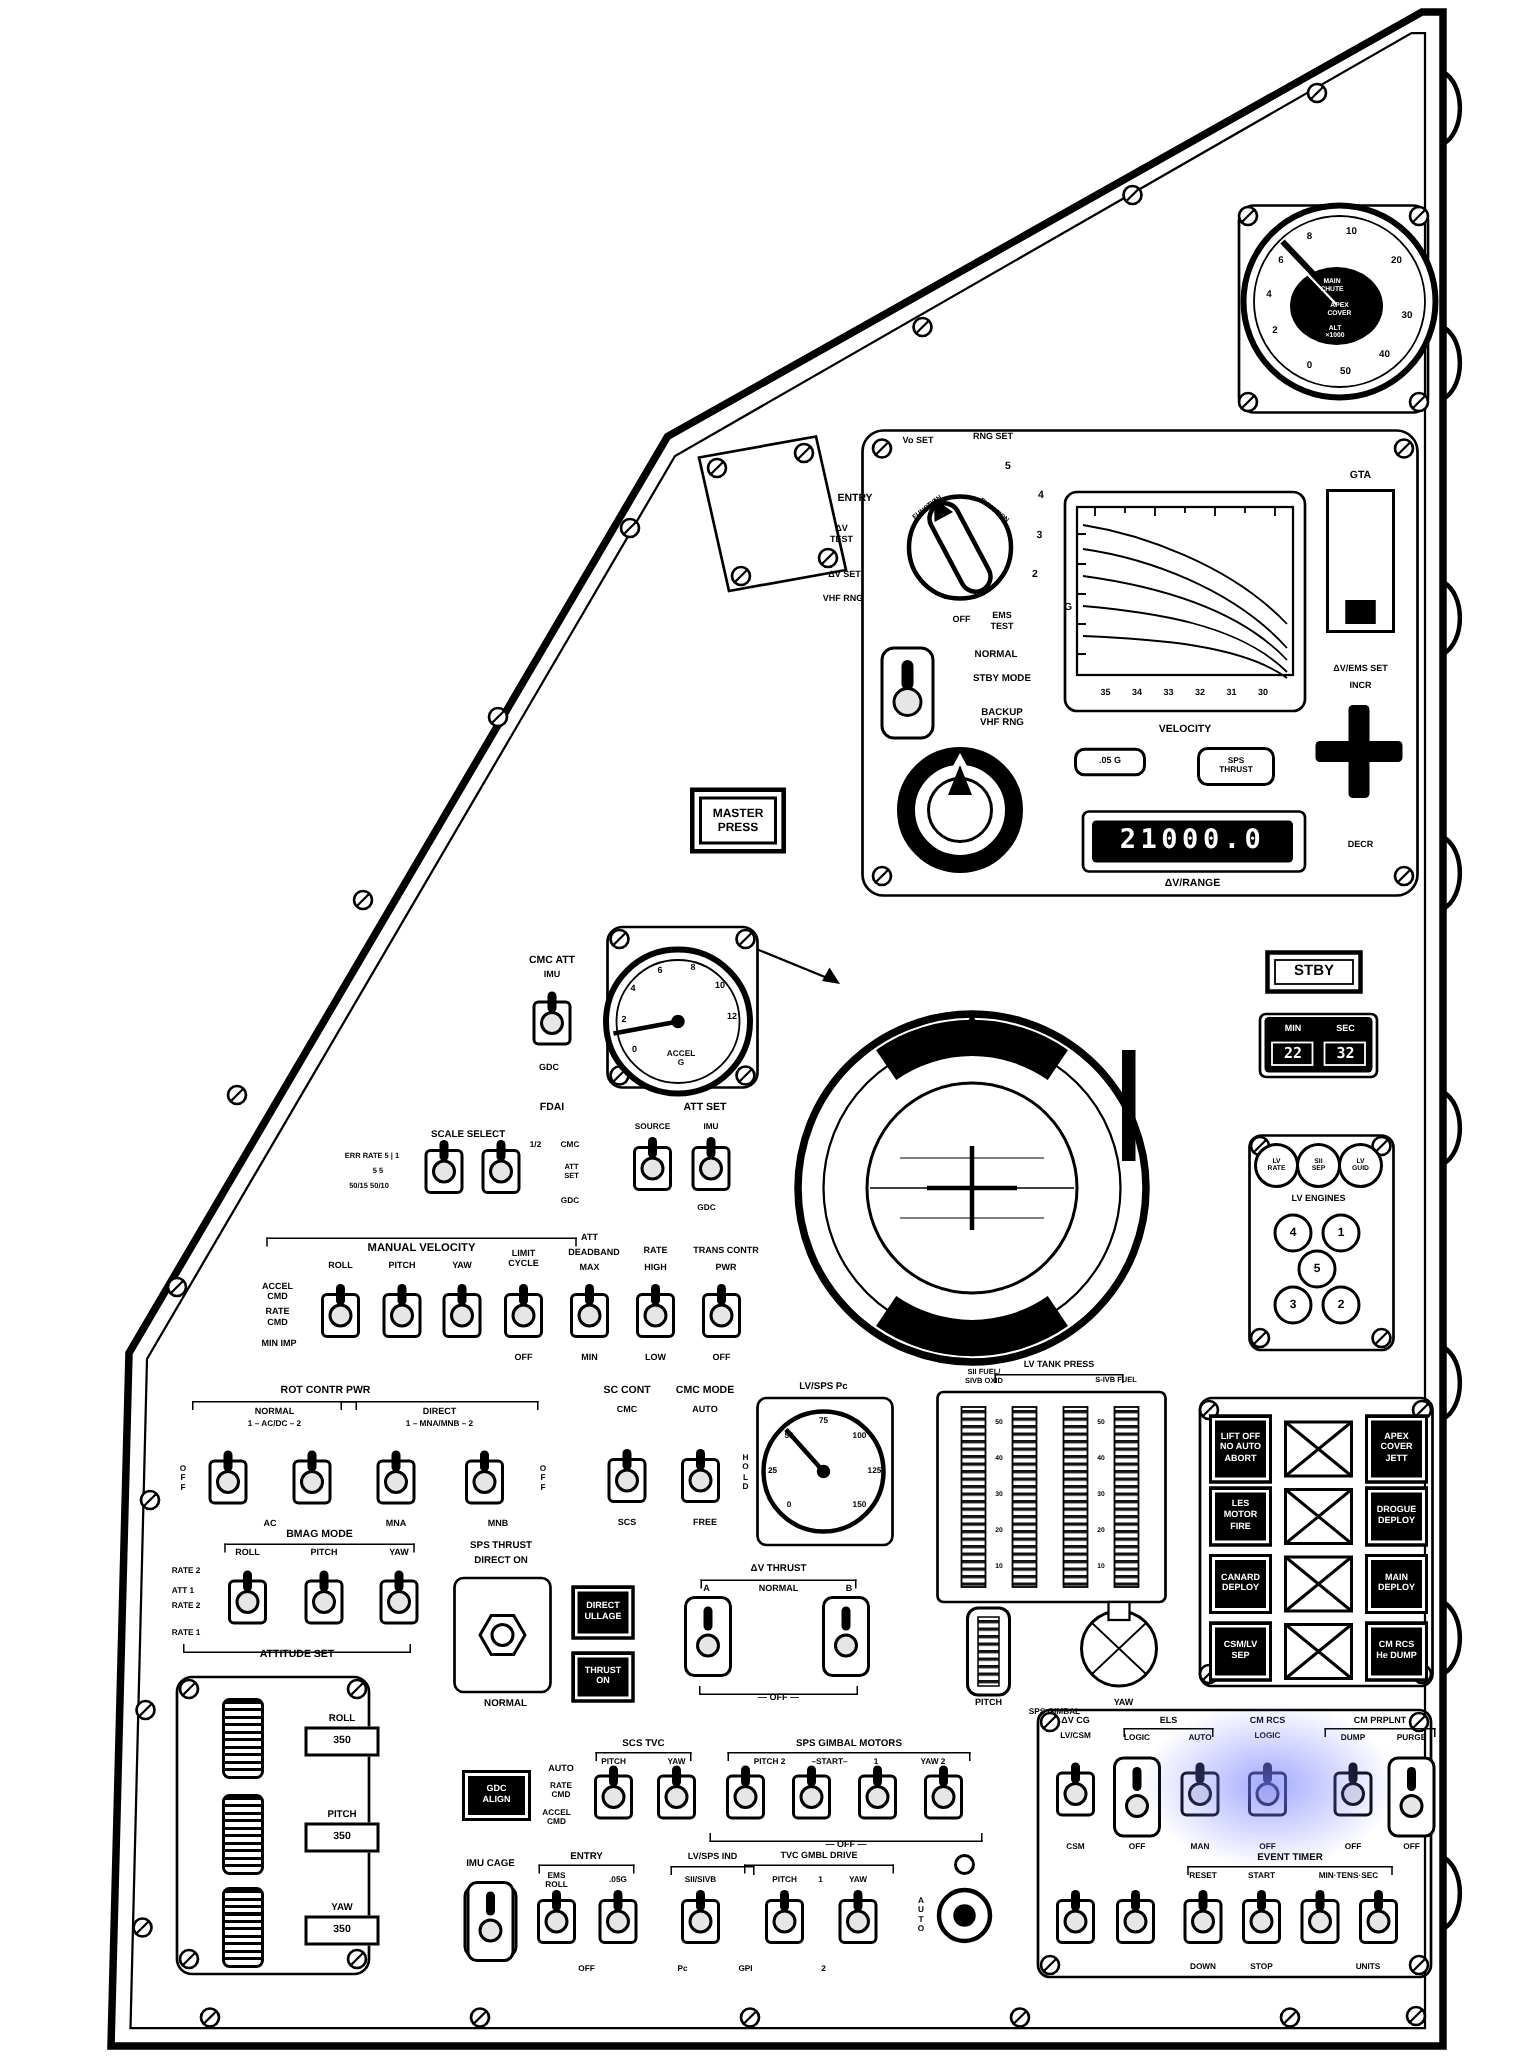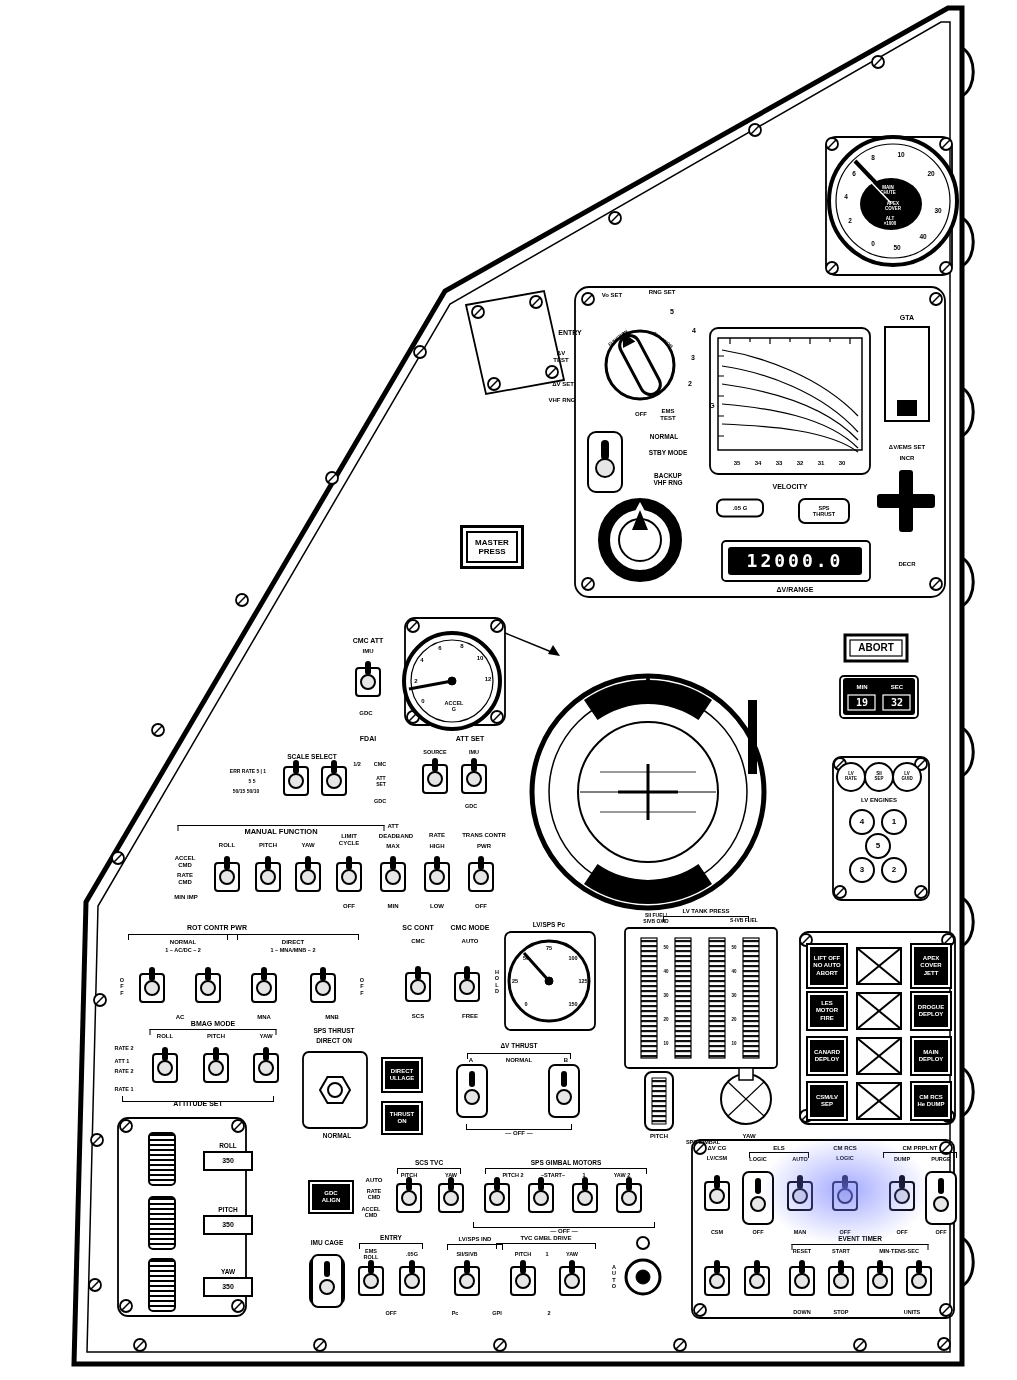--- a/index.html
+++ b/index.html
@@ -253,21 +253,21 @@
 <b style="left:800px;top:463px;font-size:6px">32</b>
 <b style="left:821px;top:463px;font-size:6px">31</b>
 <b style="left:842px;top:463px;font-size:6px">30</b>
 <b style="left:790px;top:487px">VELOCITY</b>
 <div class="box" style="left:740px;top:508px;width:44px;height:15px;border-radius:7px"></div>
 <b style="left:740px;top:508px;font-size:6px">.05 G</b>
 <div class="box" style="left:824px;top:511px;width:48px;height:22px;border-radius:7px"></div>
 <b style="left:824px;top:511px;font-size:5.5px">SPS
 THRUST</b>
 
-<b style="left:795px;top:561px;font-family:'DejaVu Sans Mono',monospace;font-size:18px;letter-spacing:3px;color:#fff">12000.0</b>
+<b style="left:795px;top:561px;font-family:'DejaVu Sans Mono',monospace;font-size:18px;letter-spacing:3px;color:#fff">21000.0</b>
 <b style="left:795px;top:590px">ΔV/RANGE</b>
 
 <b style="left:907px;top:447px;font-size:6px">ΔV/EMS SET</b>
 <b style="left:907px;top:458px;font-size:6px">INCR</b>
 <b style="left:907px;top:564px;font-size:6px">DECR</b>
 
 <b style="left:907px;top:318px">GTA</b>
 <div class="box" style="left:907px;top:374px;width:42px;height:92px"></div>
 <div class="box" style="left:907px;top:408px;width:16px;height:12px;background:#000"></div>
 
@@ -284,24 +284,24 @@
 <b style="left:888px;top:190px;font-size:4.5px;color:#fff">MAIN
 CHUTE</b>
 <b style="left:893px;top:206px;font-size:4.5px;color:#fff">APEX
 COVER</b>
 <b style="left:890px;top:221px;font-size:4.5px;color:#fff">ALT
 ×1000</b>
 
 <div class="box" style="left:492px;top:547px;width:58px;height:38px;border-width:3px;box-shadow:inset 0 0 0 3px #fff,inset 0 0 0 5px #000"></div>
 <b style="left:492px;top:547px;font-size:8px">MASTER
 PRESS</b>
-<b style="left:876px;top:648px;font-size:10px">ABORT</b>
+<b style="left:876px;top:648px;font-size:10px">STBY</b>
 <b style="left:862px;top:687px;font-size:6px;color:#fff">MIN</b>
 <b style="left:897px;top:687px;font-size:6px;color:#fff">SEC</b>
-<b style="left:862px;top:703px;font-size:10px;color:#fff;font-family:'DejaVu Sans Mono',monospace">19</b>
+<b style="left:862px;top:703px;font-size:10px;color:#fff;font-family:'DejaVu Sans Mono',monospace">22</b>
 <b style="left:897px;top:703px;font-size:10px;color:#fff;font-family:'DejaVu Sans Mono',monospace">32</b>
 
 <b style="left:368px;top:641px">CMC ATT</b>
 <b style="left:368px;top:651px;font-size:6px">IMU</b>
 <div class="sw" style="left:368px;top:682px"></div>
 <b style="left:366px;top:713px;font-size:6px">GDC</b>
 
 <b style="left:423px;top:701px;font-size:6px">0</b>
 <b style="left:416px;top:681px;font-size:6px">2</b>
 <b style="left:422px;top:660px;font-size:6px">4</b>
@@ -339,21 +339,21 @@
 <div class="rl" style="left:907px;top:777px;width:26px;height:26px">LV
 GUID</div>
 <b style="left:879px;top:800px;font-size:6px">LV ENGINES</b>
 <div class="rl" style="left:862px;top:822px;width:22px;height:22px;font-size:8px">4</div>
 <div class="rl" style="left:894px;top:822px;width:22px;height:22px;font-size:8px">1</div>
 <div class="rl" style="left:878px;top:846px;width:22px;height:22px;font-size:8px">5</div>
 <div class="rl" style="left:862px;top:870px;width:22px;height:22px;font-size:8px">3</div>
 <div class="rl" style="left:894px;top:870px;width:22px;height:22px;font-size:8px">2</div>
 
 <div class="brk" style="left:281px;top:825px;width:205px"></div>
-<b style="left:281px;top:832px;font-size:7.5px">MANUAL FUNCTION</b>
+<b style="left:281px;top:832px;font-size:7.5px">MANUAL VELOCITY</b>
 <b style="left:227px;top:845px;font-size:6px">ROLL</b>
 <b style="left:268px;top:845px;font-size:6px">PITCH</b>
 <b style="left:308px;top:845px;font-size:6px">YAW</b>
 <b style="left:185px;top:862px;font-size:6px">ACCEL
 CMD</b>
 <b style="left:185px;top:879px;font-size:6px">RATE
 CMD</b>
 <b style="left:186px;top:897px;font-size:6px">MIN IMP</b>
 <div class="sw" style="left:227px;top:877px"></div>
 <div class="sw" style="left:268px;top:877px"></div>

